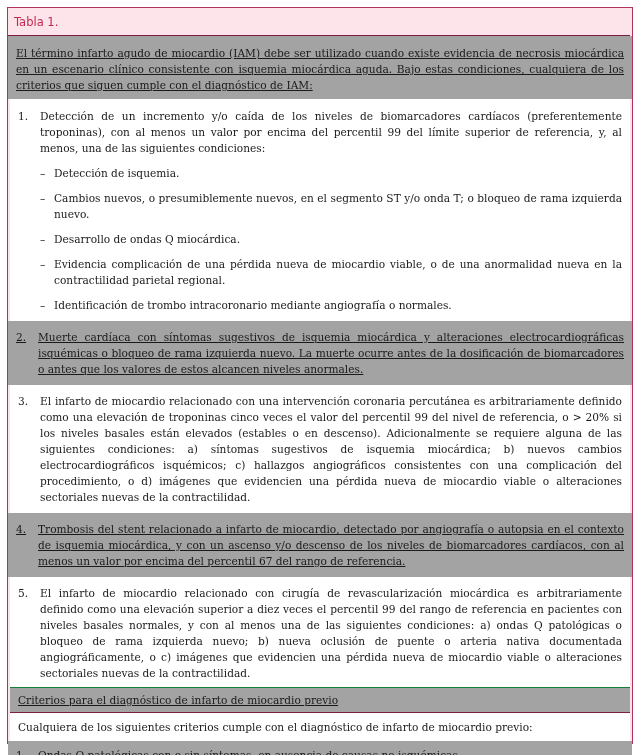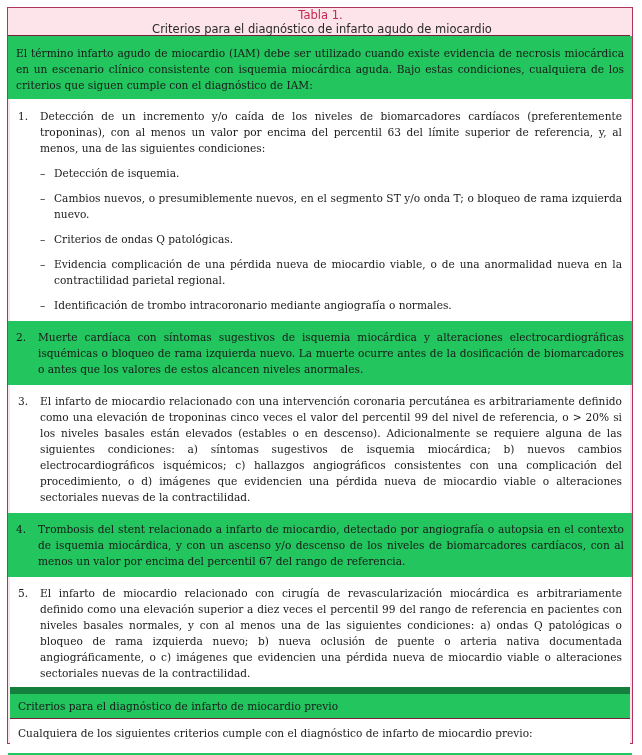--- a/index.html
+++ b/index.html
@@ -5,66 +5,65 @@
   html, body { margin: 0; padding: 0; background: #ffffff; }
   body { width: 642px; height: 755px; position: relative; overflow: hidden; }
   .table {
     position: absolute; left: 7px; top: 7px; width: 626px; height: 737px;
     border: 1px solid #b0345a; background: #fde3ea; box-sizing: border-box;
     font-family: "DejaVu Serif", serif; font-size: 10.6px; color: #1a1a1a;
   }
   .title-bar {
     height: 27px; padding: 0 0 0 6px; display: flex; align-items: center;
     font-family: "DejaVu Sans", sans-serif; font-size: 11.5px; color: #2a2a2a;
-    border-bottom: 1px solid #7a1f3d; margin: 0 2px 0 0; flex-direction: column;
+    border-bottom: 1px solid #7a1f3d; margin: 0 2px 0 0;
   }
   .title-bar .lbl { color: #c4284f; margin-right: 3px; }
   .row { padding: 6px 8px 6px 8px; line-height: 16px; }
-  .pink { background: #22c55e; }
+  .pink { background: #a3a3a3; text-decoration: underline; }
   .white { background: #ffffff; }
   .inner { margin: 0 2px 0 2px; }
   .item { display: flex; }
   .num { width: 22px; flex: none; }
   .txt { flex: 1; text-align: justify; }
   .sub { display: flex; margin-left: 22px; margin-top: 9px; }
   .dash { width: 14px; flex: none; }
   .section-head {
-    border-top: 7px solid #15803d; border-bottom: 1px solid #7a1f3d;
+    border-top: 1px solid #15803d; border-bottom: 1px solid #7a1f3d;
     padding: 4px 8px; margin: 0 2px; line-height: 16px;
   }
 </style>
 </head>
 <body>
 
 <div class="table">
   <div class="title-bar">
     <span class="lbl">Tabla 1.</span>
-    <span>Criterios para el diagnóstico de infarto agudo de miocardio</span>
   </div>
 
   <div class="row pink" style="padding-top:9px;">
     <div class="txt">El término infarto agudo de miocardio (IAM) debe ser utilizado cuando existe evidencia de necrosis miocárdica en un escenario clínico consistente con isquemia miocárdica aguda. Bajo estas condiciones, cualquiera de los criterios que siguen cumple con el diagnóstico de IAM:</div>
   </div>
 
   <div class="row white inner" style="padding-top:9px;padding-bottom:8px;">
     <div class="item">
       <span class="num">1.</span>
-      <span class="txt">Detección de un incremento y/o caída de los niveles de biomarcadores cardíacos (preferentemente troponinas), con al menos un valor por encima del percentil 63 del límite superior de referencia, y, al menos, una de las siguientes condiciones:</span>
+      <span class="txt">Detección de un incremento y/o caída de los niveles de biomarcadores cardíacos (preferentemente troponinas), con al menos un valor por encima del percentil 99 del límite superior de referencia, y, al menos, una de las siguientes condiciones:</span>
     </div>
     <div class="sub">
       <span class="dash">–</span>
       <span class="txt">Detección de isquemia.</span>
     </div>
     <div class="sub">
       <span class="dash">–</span>
       <span class="txt">Cambios nuevos, o presumiblemente nuevos, en el segmento ST y/o onda T; o bloqueo de rama izquierda nuevo.</span>
     </div>
     <div class="sub">
       <span class="dash">–</span>
-      <span class="txt">Criterios de ondas Q patológicas.</span>
+      <span class="txt">Desarrollo de ondas Q miocárdica.</span>
     </div>
     <div class="sub">
       <span class="dash">–</span>
       <span class="txt">Evidencia complicación de una pérdida nueva de miocardio viable, o de una anormalidad nueva en la contractilidad parietal regional.</span>
     </div>
     <div class="sub">
       <span class="dash">–</span>
       <span class="txt">Identificación de trombo intracoronario mediante angiografía o normales.</span>
     </div>
   </div>
@@ -92,21 +91,21 @@
 
   <div class="row white inner" style="padding-top:8px;padding-bottom:6px;">
     <div class="item">
       <span class="num">5.</span>
       <span class="txt">El infarto de miocardio relacionado con cirugía de revascularización miocárdica es arbitrariamente definido como una elevación superior a diez veces el percentil 99 del rango de referencia en pacientes con niveles basales normales, y con al menos una de las siguientes condiciones: a) ondas Q patológicas o bloqueo de rama izquierda nuevo; b) nueva oclusión de puente o arteria nativa documentada angiográficamente, o c) imágenes que evidencien una pérdida nueva de miocardio viable o alteraciones sectoriales nuevas de la contractilidad.</span>
     </div>
   </div>
 
   <div class="section-head pink">Criterios para el diagnóstico de infarto de miocardio previo</div>
 
-  <div class="row white inner" style="padding-top:6px;padding-bottom:12px;">
+  <div class="row white inner" style="padding-top:6px;padding-bottom:6px;">
     <div class="txt">Cualquiera de los siguientes criterios cumple con el diagnóstico de infarto de miocardio previo:</div>
   </div>
 
   <div class="row pink" style="padding-top:6px;padding-bottom:6px;">
     <div class="item">
       <span class="num">1.</span>
       <span class="txt">Ondas Q patológicas con o sin síntomas, en ausencia de causas no isquémicas.</span>
     </div>
   </div>
 

